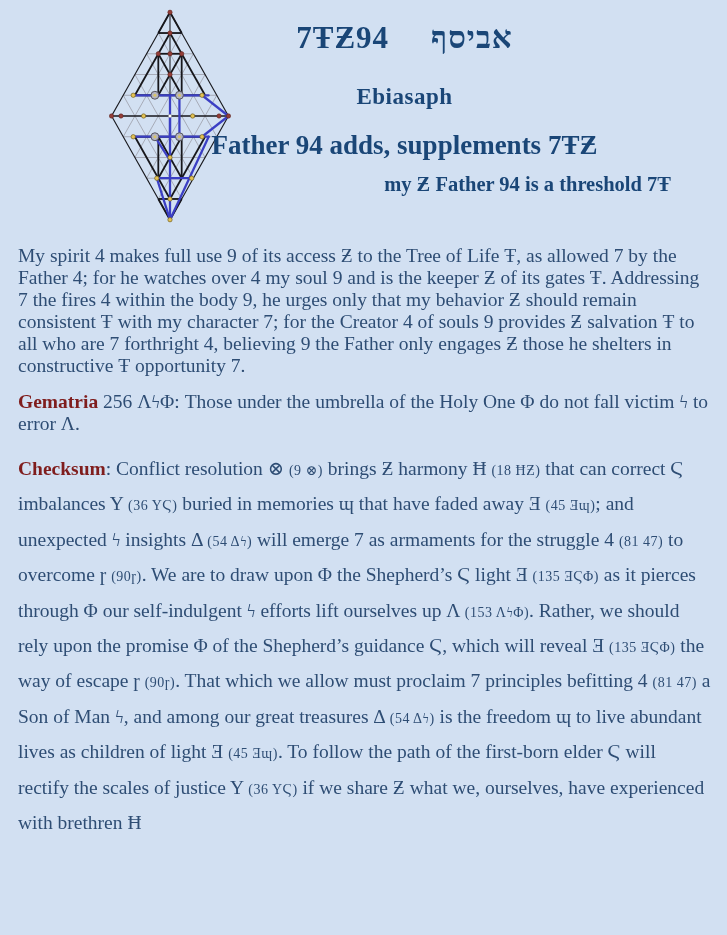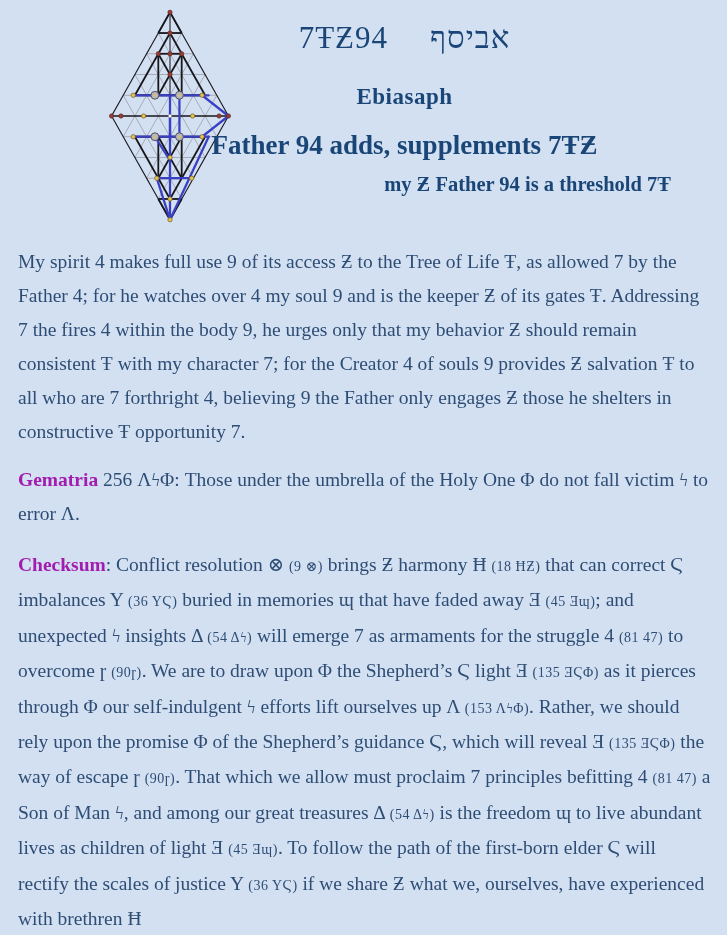--- a/index.html
+++ b/index.html
@@ -6,31 +6,31 @@
   body{
     width:727px;height:935px;overflow:hidden;
     background:#d2e0f2;
     font-family:"Liberation Serif","DejaVu Serif","DejaVu Sans",serif;
     color:#2e4d74;
   }
   .page{position:relative;width:727px;height:935px;padding:0 16px 0 18px;box-sizing:border-box;}
   .header{position:relative;height:236px;}
   .diagram{position:absolute;left:86px;top:2px;width:132px;height:228px;}
   .titles{position:absolute;left:120px;right:40px;top:0;text-align:center;color:#1a4677;}
-  .title-row{position:absolute;left:0;right:0;top:20px;font-size:31px;font-weight:normal;letter-spacing:1px;}
+  .title-row{position:absolute;left:0;right:0;top:20px;font-size:31px;font-weight:bold;letter-spacing:1px;}
   .title-row .paleo{margin-right:42px;}
   .name-row{position:absolute;left:0;right:0;top:84px;font-size:23px;font-weight:bold;letter-spacing:.5px;}
   .sub1{position:absolute;left:0;right:0;top:130px;font-size:27px;font-weight:bold;}
   .sub2{position:absolute;left:0;right:0;top:173px;font-size:20.5px;font-weight:bold;text-align:right;}
-  p{margin:0;font-size:19.5px;line-height:34px;}
+  p{margin:0;font-size:19.5px;line-height:22px;}
   .intro{margin-top:9px;}
   .gem{margin-top:14px;}
   .ord{margin-top:21px;}
   .chk{margin-top:17px;line-height:33.4px;}
-  b{color:#a21caf;}
+  b{color:#7f1d1d;}
   .small{font-size:14px;letter-spacing:.5px;}
 </style>
 </head>
 <body>
 
 <div class="page">
 
   <div class="header">
     <svg class="diagram" viewBox="0 0 140 232" id="lattice-svg">
       <g id="lat-lines">

